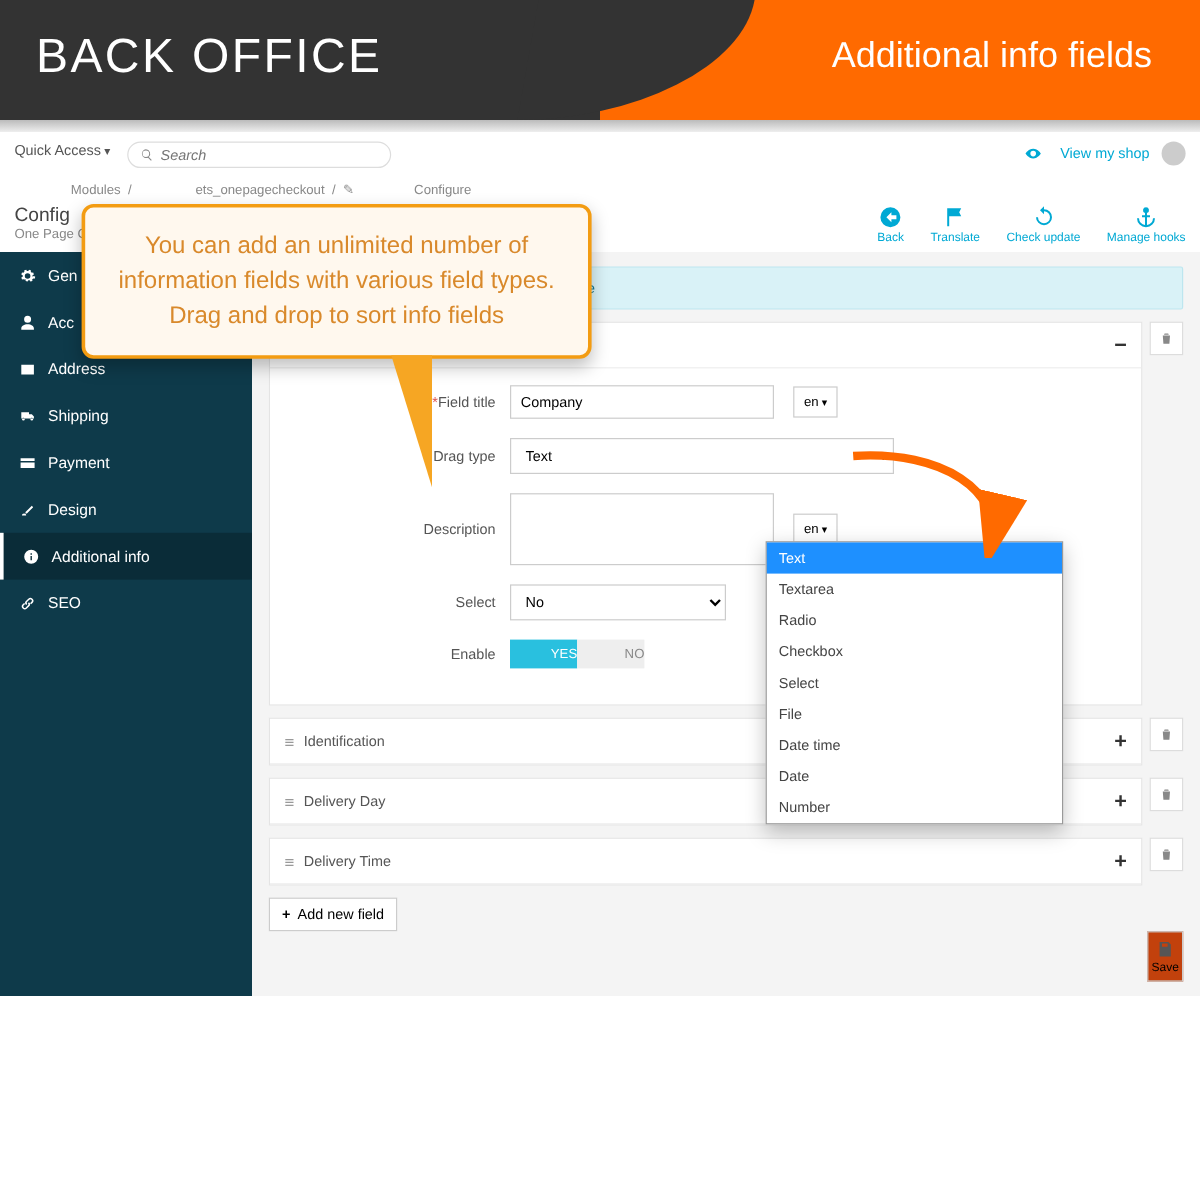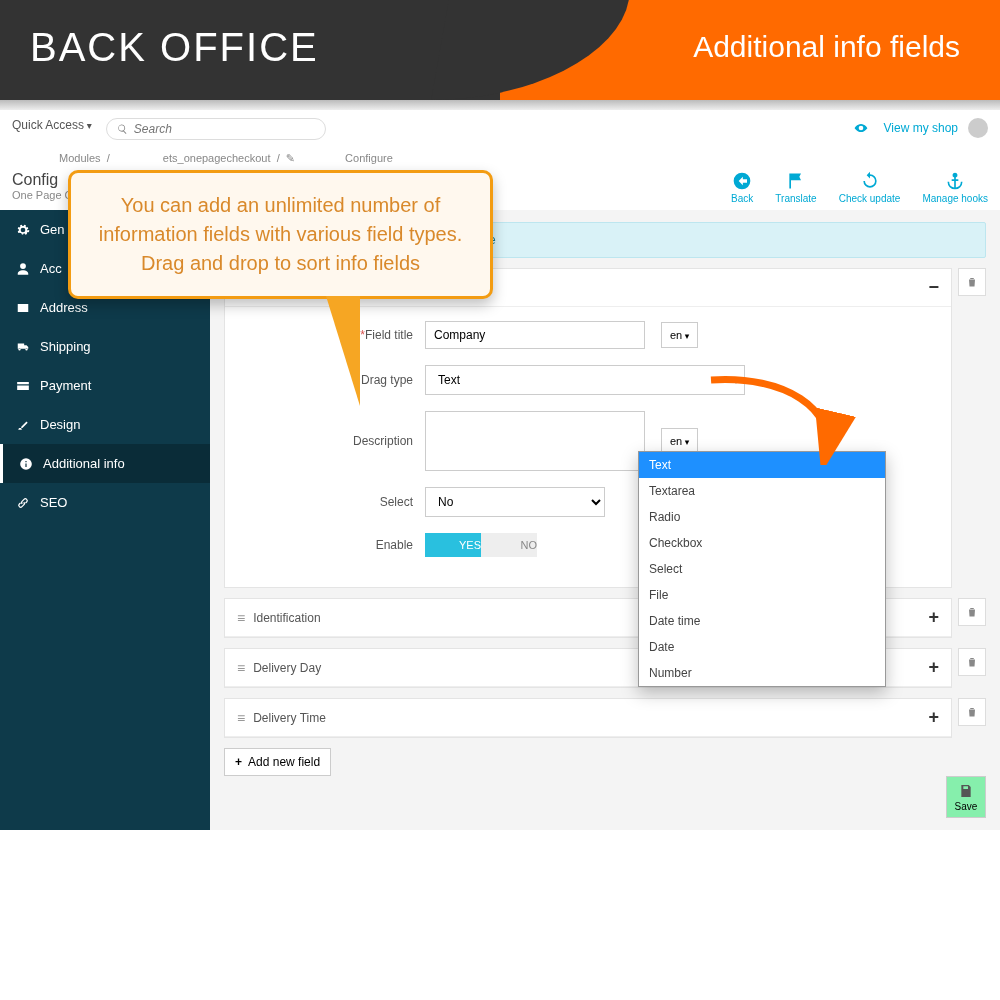--- a/index.html
+++ b/index.html
@@ -78,22 +78,22 @@
 
   .toggle{ display:flex;}
   .toggle span{ width:56px; text-align:right; font-size:11px; padding:6px 0;}
   .toggle .yes{ background:#29c0df; color:#fff;}
   .toggle .no{ background:#eee; color:#888;}
 
   .add-btn{ display:inline-flex; align-items:center; gap:6px; border:1px solid #ccc; padding:6px 10px;
             font-size:12px; background:#fff; cursor:pointer;}
   .add-btn::before{ content:"+"; font-weight:bold;}
 
-  .save-box{ position:absolute; right:14px; bottom:12px; border:1px solid #ccc; background:#86efac;
-             width:40px; height:42px; display:flex; flex-direction:column; align-items:center; justify-content:center;
+  .save-box{ position:absolute; right:14px; bottom:12px; border:1px solid #ccc; background:#c2410c;
+             width:30px; height:42px; display:flex; flex-direction:column; align-items:center; justify-content:center;
              font-size:10px; cursor:pointer;}
   .save-box svg{ width:16px;height:16px; fill:#555; margin-bottom:2px;}
 
   
   .dropdown{ position:absolute; left:638px; top:341px; width:248px; background:#fff;
              border:1px solid #999; box-shadow:0 6px 16px rgba(0,0,0,.25); z-index:50;}
   .dropdown div{ padding:6px 10px; font-size:12px; color:#444; cursor:pointer;}
   .dropdown div.sel{ background:#1e90ff; color:#fff;}
 
   

